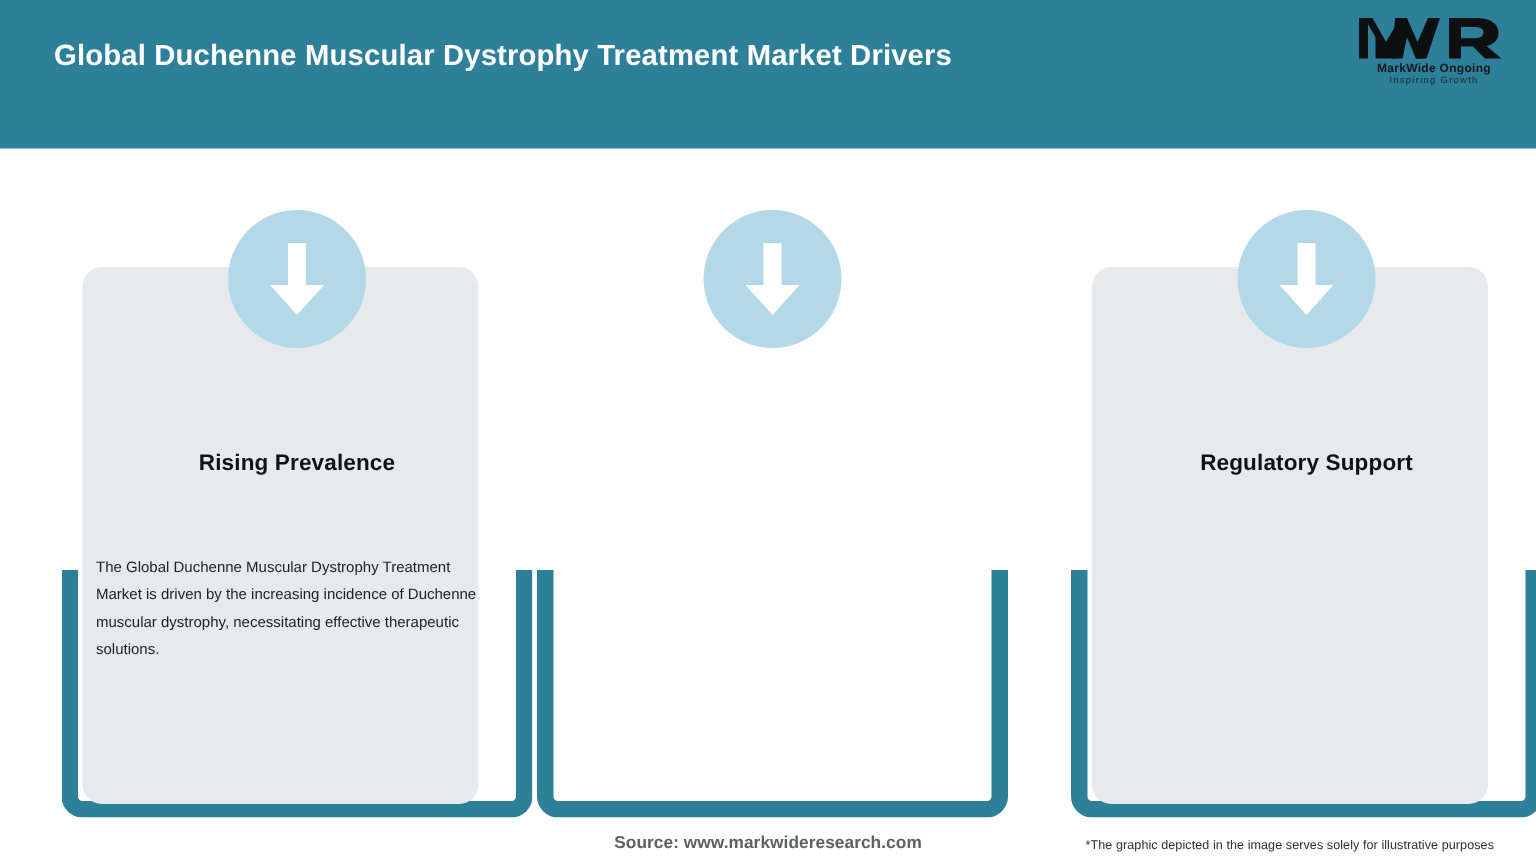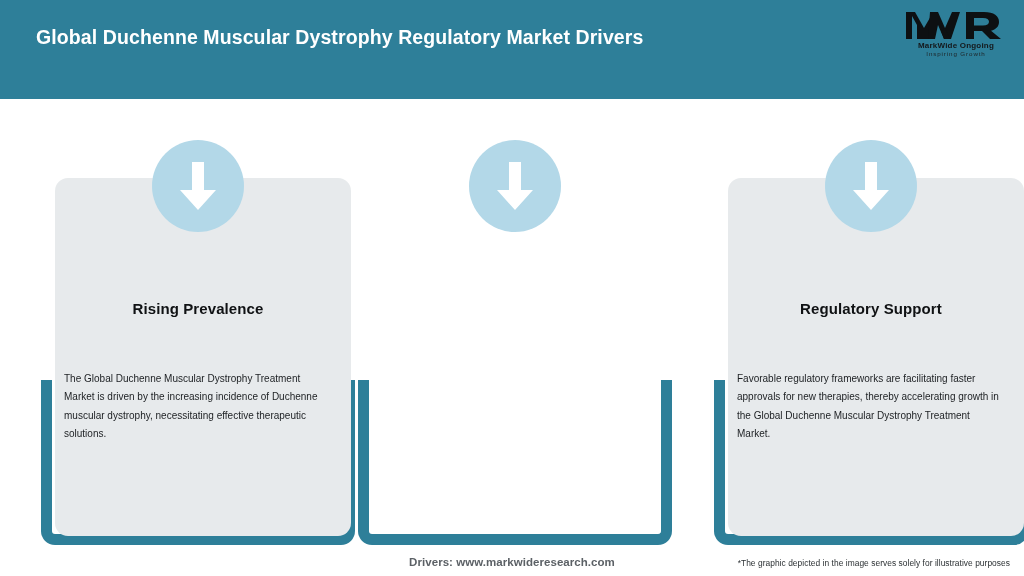--- a/index.html
+++ b/index.html
@@ -98,21 +98,21 @@
     border-bottom: 11px solid #2e7f99;
     border-bottom-left-radius: 14px;
     border-bottom-right-radius: 14px;
     box-sizing: border-box;
   }
 
   .card {
     position: absolute;
     left: 0;
     top: 46px;
-    width: 296px;
+    width: 264px;
     height: 358px;
     background: #e7eaec;
     border-radius: 13px;
     box-sizing: border-box;
   }
 
   
   .icon-circle {
     position: absolute;
     left: 50%;
@@ -158,33 +158,33 @@
     top: 556px;
     width: 1024px;
     text-align: center;
     font-size: 11.5px;
     font-weight: bold;
     color: #5c6166;
     letter-spacing: 0.05px;
   }
   .footer-note {
     position: absolute;
-    right: 14px;
+    right: 28px;
     top: 558px;
     font-size: 8.4px;
     color: #2b3033;
     letter-spacing: 0.05px;
     white-space: nowrap;
   }
 </style>
 </head>
 <body>
 
 <div class="header">
-  <div class="header-title">Global Duchenne Muscular Dystrophy Regulatory Market Drivers</div>
+  <div class="header-title">Global Duchenne Muscular Dystrophy Treatment Market Drivers</div>
 
   <div class="logo">
     <svg class="logo-mark" viewBox="0 0 104 33">
       <g fill="#0d1012">
 
         <polygon points="2,31 2,4 11,4 20,20 20,31 13,31 13,17 8,8 8,31"></polygon>
         <polygon points="20,31 20,20 27,8 27,31 20,31"></polygon>
 
         <polygon points="26,4 34,4 41,20 48,4 56,4 47,31 40,31 34,17 31,31 24,31"></polygon>
         <polygon points="41,20 46,31 40,31 37,23"></polygon>
@@ -218,25 +218,24 @@
       <svg width="44" height="52" viewBox="0 0 44 52">
         <polygon fill="#ffffff" points="16,2 28,2 28,30 40,30 22,50 4,30 16,30"></polygon>
       </svg>
     </div>
   </div>
 
   <div class="card-wrap c3">
     <div class="bracket"></div>
     <div class="card">
       <div class="card-title">Regulatory Support</div>
-      <div class="card-body">Favorable regulatory frameworks are facilitating faster approvals for new therapies, thereby accelerating growth in the Global Duchenne Muscular Dystrophy Treatment Market.</div>
     </div>
     <div class="icon-circle">
       <svg width="44" height="52" viewBox="0 0 44 52">
         <polygon fill="#ffffff" points="16,2 28,2 28,30 40,30 22,50 4,30 16,30"></polygon>
       </svg>
     </div>
   </div>
 
 </div>
 
-<div class="footer-source">Drivers: www.markwideresearch.com</div>
+<div class="footer-source">Source: www.markwideresearch.com</div>
 <div class="footer-note">*The graphic depicted in the image serves solely for illustrative purposes</div>
 
 </body></html>

